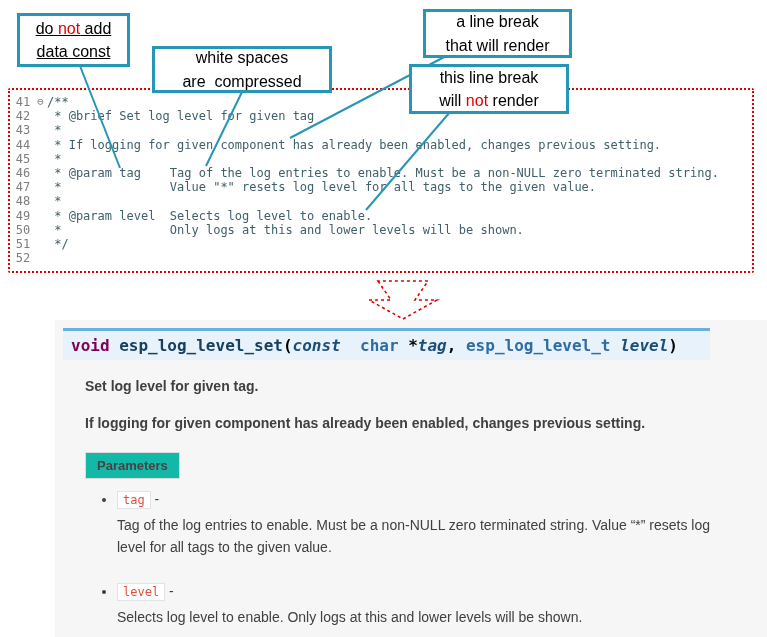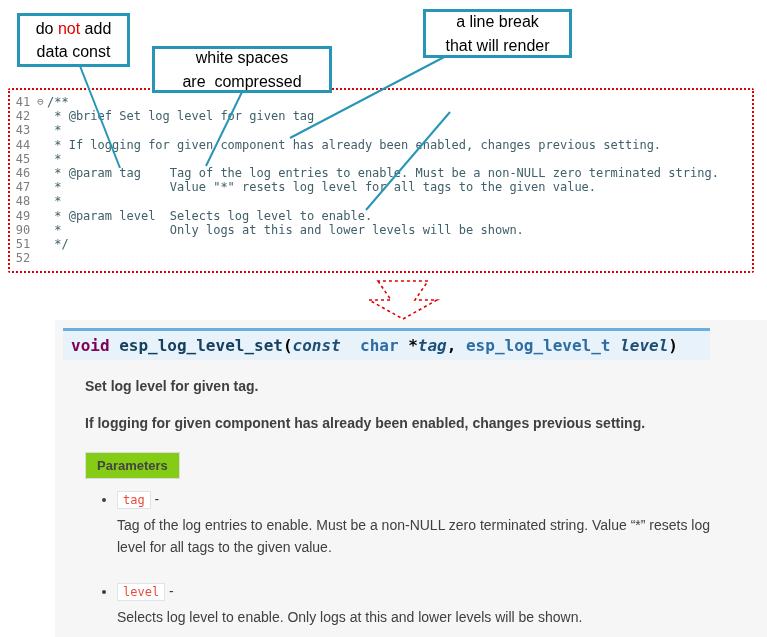--- a/index.html
+++ b/index.html
@@ -11,21 +11,21 @@
 
   
   .callout{
     position:absolute;z-index:2;background:#fff;
     border:3px solid var(--callout_border,#2795b5);
     display:flex;flex-direction:column;justify-content:center;
     text-align:center;font-size:16px;color:#000;line-height:1.45;
   }
   .callout div{white-space:pre;}
   .callout .red{color:var(--annotation_red,#e10000);}
-  .c1{left:17px;top:13px;width:107px;height:48px;}
+  .c1{left:17px;top:13px;width:107px;height:48px;text-decoration:underline;}
   .c2{left:152px;top:46px;width:174px;height:41px;}
   .c3{left:423px;top:9px;width:143px;height:43px;}
   .c4{left:409px;top:64px;width:154px;height:44px;}
 
   
   .code-block{
     position:absolute;left:8px;top:88px;width:746px;z-index:0;
     border:2px dotted var(--annotation_red,#e10000);border-radius:2px;
     background:#fff;box-sizing:border-box;
     font-family:"DejaVu Sans Mono",monospace;font-size:12px;line-height:14.2px;
@@ -52,21 +52,21 @@
     padding:5px 8px;font-family:"DejaVu Sans Mono",monospace;
     font-size:16px;font-weight:bold;color:#1d4f76;white-space:pre;
   }
   .sig-bar .name{color:#16405e;}
   .sig-bar .kwi{font-style:italic;}
   .sig-bar .type{color:#2e6da4;}
   .sig-bar .param{font-style:italic;}
   .doc-body{padding:0 40px 0 30px;font-size:14px;}
   .doc-body p{margin:16px 0 0 0;line-height:1.5;font-weight:bold;}
   .params-label{
-    display:inline-block;margin:18px 0 0 0;background:#84cc16;
+    display:inline-block;margin:18px 0 0 0;background:#14b8a6;
     border:1px solid #dcdcdc;padding:5px 11px;font-weight:bold;
     font-size:13px;color:#444;
   }
   .params-list{margin:12px 0 0 0;padding-left:32px;list-style:disc;}
   .params-list li{margin-bottom:24px;}
   .chip{
     font-family:"DejaVu Sans Mono",monospace;font-size:12px;
     color:var(--chip_red,#e74c3c);background:#fff;
     border:1px solid #e1e4e5;padding:1px 5px;
   }
@@ -90,33 +90,37 @@
       <div><span>data const</span></div>
     </div>
   <div class="callout c2">
       <div><span>white spaces</span></div>
       <div><span>are  compressed</span></div>
     </div>
   <div class="callout c3">
       <div><span>a line break</span></div>
       <div><span>that will render</span></div>
     </div>
+  <div class="callout c4">
+      <div><span>this line break</span></div>
+      <div><span>will </span><span class="red">not</span><span> render</span></div>
+    </div>
 
   <div class="code-block">
     <div id="code-lines">
         <div class="brow"><span class="gutter">41</span><span class="fold">⊖</span><span class="ctext"><span class="comment">/**</span></span></div>
         <div class="brow"><span class="gutter">42</span><span class="fold"></span><span class="ctext"><span class="comment"> * @brief Set log level for given tag</span></span></div>
         <div class="brow"><span class="gutter">43</span><span class="fold"></span><span class="ctext"><span class="comment"> *</span></span></div>
         <div class="brow"><span class="gutter">44</span><span class="fold"></span><span class="ctext"><span class="comment"> * If logging for given component has already been enabled, changes previous setting.</span></span></div>
         <div class="brow"><span class="gutter">45</span><span class="fold"></span><span class="ctext"><span class="comment"> *</span></span></div>
         <div class="brow"><span class="gutter">46</span><span class="fold"></span><span class="ctext"><span class="comment"> * @param tag    Tag of the log entries to enable. Must be a non-NULL zero terminated string.</span></span></div>
         <div class="brow"><span class="gutter">47</span><span class="fold"></span><span class="ctext"><span class="comment"> *               Value "*" resets log level for all tags to the given value.</span></span></div>
         <div class="brow"><span class="gutter">48</span><span class="fold"></span><span class="ctext"><span class="comment"> *</span></span></div>
         <div class="brow"><span class="gutter">49</span><span class="fold"></span><span class="ctext"><span class="comment"> * @param level  Selects log level to enable.</span></span></div>
-        <div class="brow"><span class="gutter">90</span><span class="fold"></span><span class="ctext"><span class="comment"> *               Only logs at this and lower levels will be shown.</span></span></div>
+        <div class="brow"><span class="gutter">50</span><span class="fold"></span><span class="ctext"><span class="comment"> *               Only logs at this and lower levels will be shown.</span></span></div>
         <div class="brow"><span class="gutter">51</span><span class="fold"></span><span class="ctext"><span class="comment"> */</span></span></div>
         <div class="brow bold"><span class="gutter">52</span><span class="fold"></span></div>
       </div>
   </div>
 
   <div class="docs">
     <div class="sig-bar" id="sig"><span class="kw">void</span><span class="pl"> </span><span class="name">esp_log_level_set</span><span class="pl">(</span><span class="kwi">const</span><span class="pl">  </span><span class="type">char</span><span class="pl"> *</span><span class="param">tag</span><span class="pl">, </span><span class="type">esp_log_level_t</span><span class="pl"> </span><span class="param">level</span><span class="pl">)</span></div>
     <div class="doc-body">
       <p>Set log level for given tag.</p>
       <p>If logging for given component has already been enabled, changes previous setting.</p>

